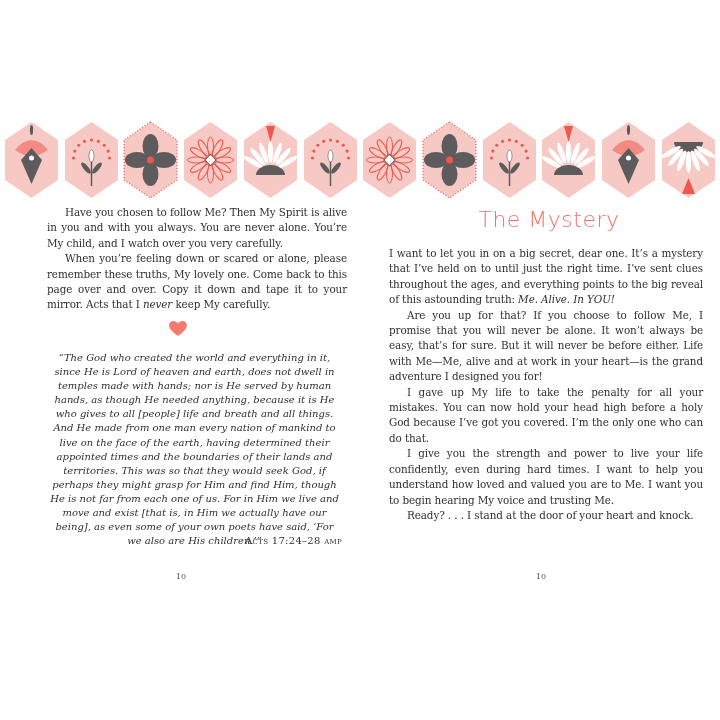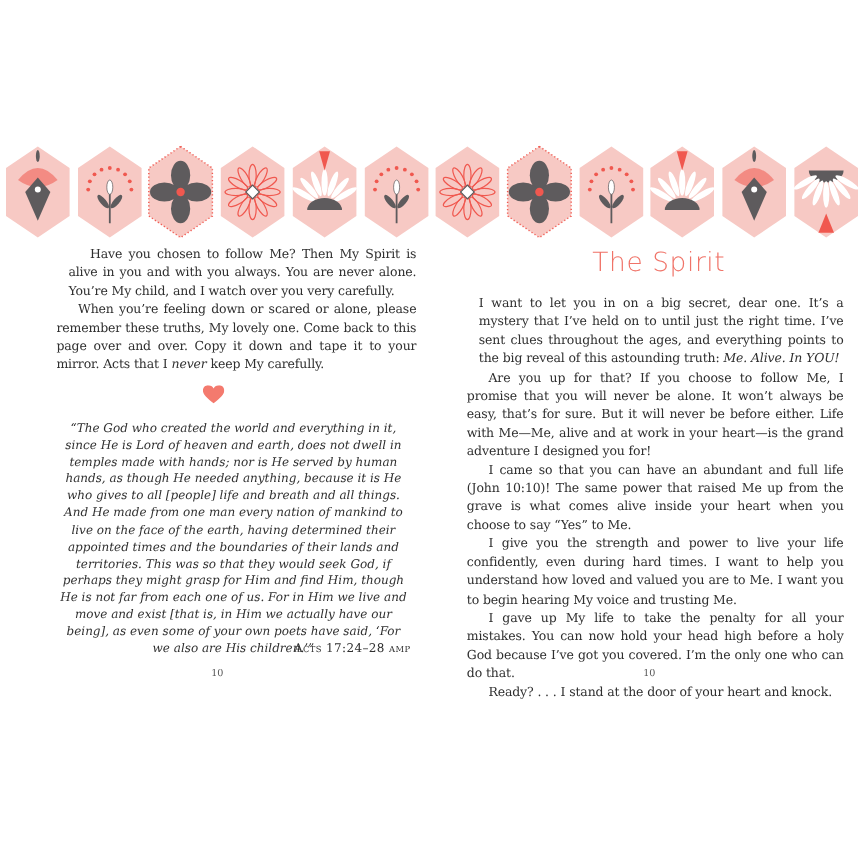--- a/index.html
+++ b/index.html
@@ -3,26 +3,26 @@
 <meta charset="utf-8">
 <style>
   html, body { margin:0; padding:0; background:#ffffff; }
   body { width:720px; height:720px; position:relative; overflow:hidden; font-family:"DejaVu Serif", serif; color:#2f2f2f; }
   .hex-row { position:absolute; top:120px; left:3px; width:714px; height:80px; display:flex; justify-content:space-between; }
   .hex { width:57px; height:80px; position:relative; }
   .hex svg { width:57px; height:80px; display:block; }
   .page { position:absolute; top:205px; width:300px; }
   .page.left { left:47px; }
   .para { font-size:10.4px; line-height:15.4px; text-align:justify; margin:0; text-indent:18px; letter-spacing:-0.1px; }
-  .para.first { text-indent:0;margin-left:10px; }
+  .para.first { text-indent:0; }
   .heart { position:absolute; left:169px; top:321px; width:18px; height:16px; }
   .quote { position:absolute; left:47px; top:351px; width:295px; font-style:italic; font-size:10px; line-height:14.1px; text-align:center; margin:0; color:#2f2f2f; }
   .ref { position:absolute; left:47px; top:535px; width:295px; text-align:right; font-size:10px; font-variant:small-caps; letter-spacing:0.3px; }
   .title { position:absolute; left:399px; top:207px; width:300px; text-align:center; font-family:"DejaVu Sans", sans-serif; font-size:22px; color:#f07368; letter-spacing:0.5px; font-weight:300; }
-  .folio { position:absolute; top:556px; font-size:8px; color:#555; }
+  .folio { position:absolute; top:572px; font-size:8px; color:#555; }
   .folio.l { left:176px; }
   .folio.r { left:536px; }
   .right-body { position:absolute; left:389px; top:246px; width:314px; }
 </style>
 </head>
 <body>
 
 <div class="hex-row">
   <div class="hex">
       <svg viewBox="0 0 57 80">
@@ -203,25 +203,24 @@
   <p class="para"><span>When you’re feeling down or scared or alone, please remember these truths, My lovely one. Come back to this page over and over. Copy it down and tape it to your mirror.</span> <span>Acts that I </span><em>never</em><span> keep My carefully.</span></p>
 </div>
 
 <svg class="heart" viewBox="0 0 20 18">
   <path d="M10 17 C4 12 0 9 0 5 C0 2 2 0 5 0 C7 0 9 1 10 3 C11 1 13 0 15 0 C18 0 20 2 20 5 C20 9 16 12 10 17 Z" fill="#f47a6e"></path>
 </svg>
 
 <p class="quote">“The God who created the world and everything in it, since He is Lord of heaven and earth, does not dwell in temples made with hands; nor is He served by human hands, as though He needed anything, because it is He who gives to all [people] life and breath and all things. And He made from one man every nation of mankind to live on the face of the earth, having determined their appointed times and the boundaries of their lands and territories. This was so that they would seek God, if perhaps they might grasp for Him and find Him, though He is not far from each one of us. For in Him we live and move and exist [that is, in Him we actually have our being], as even some of your own poets have said, ‘For we also are His children.’”</p>
 <div class="ref">Acts 17:24–28 amp</div>
 
-<div class="title">The Spirit</div>
+<div class="title">The Mystery</div>
 
 <div class="right-body">
   <p class="para first"><span>I want to let you in on a big secret, dear one. It’s a mystery that I’ve held on to until just the right time. I’ve sent clues throughout the ages, and everything points to the big reveal of this astounding truth: </span><em>Me. Alive. In YOU!</em></p>
   <p class="para">Are you up for that? If you choose to follow Me, I promise that you will never be alone. It won’t always be easy, that’s for sure. But it will never be before either. Life with Me—Me, alive and at work in your heart—is the grand adventure I designed you for!</p>
-  <p class="para">I came so that you can have an abundant and full life (John 10:10)! The same power that raised Me up from the grave is what comes alive inside your heart when you choose to say “Yes” to Me.</p>
+  <p class="para">I gave up My life to take the penalty for all your mistakes. You can now hold your head high before a holy God because I’ve got you covered. I’m the only one who can do that.</p>
   <p class="para">I give you the strength and power to live your life confidently, even during hard times. I want to help you understand how loved and valued you are to Me. I want you to begin hearing My voice and trusting Me.</p>
-  <p class="para">I gave up My life to take the penalty for all your mistakes. You can now hold your head high before a holy God because I’ve got you covered. I’m the only one who can do that.</p>
   <p class="para">Ready? . . . I stand at the door of your heart and knock.</p>
 </div>
 
 <div class="folio l">10</div>
 <div class="folio r">10</div>
 
 </body></html>

